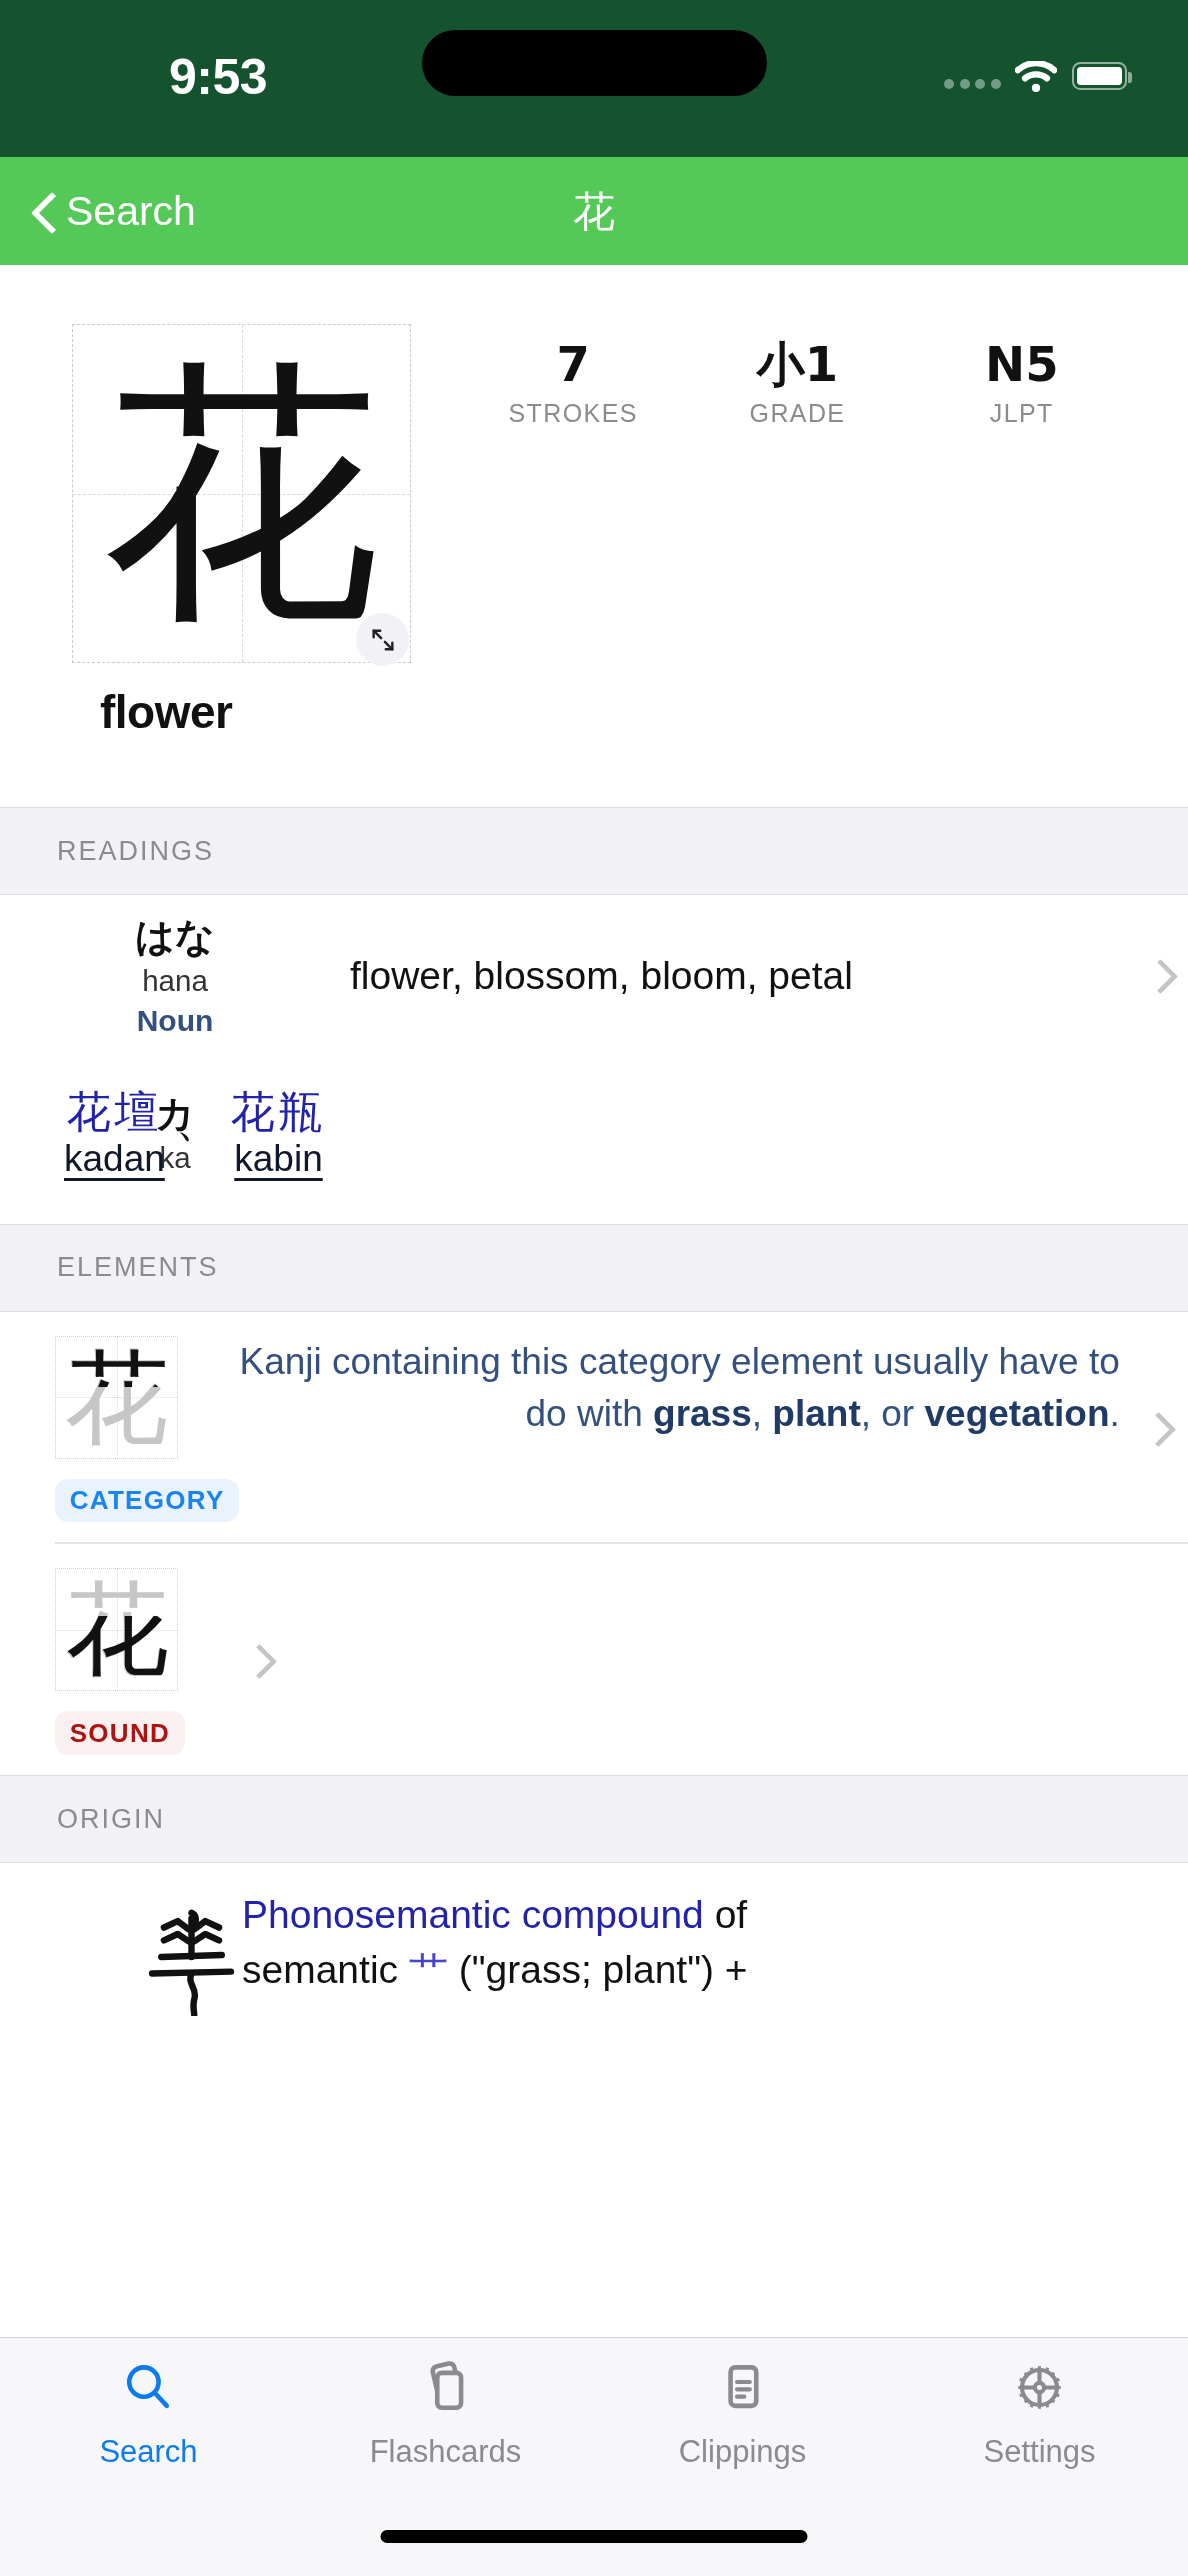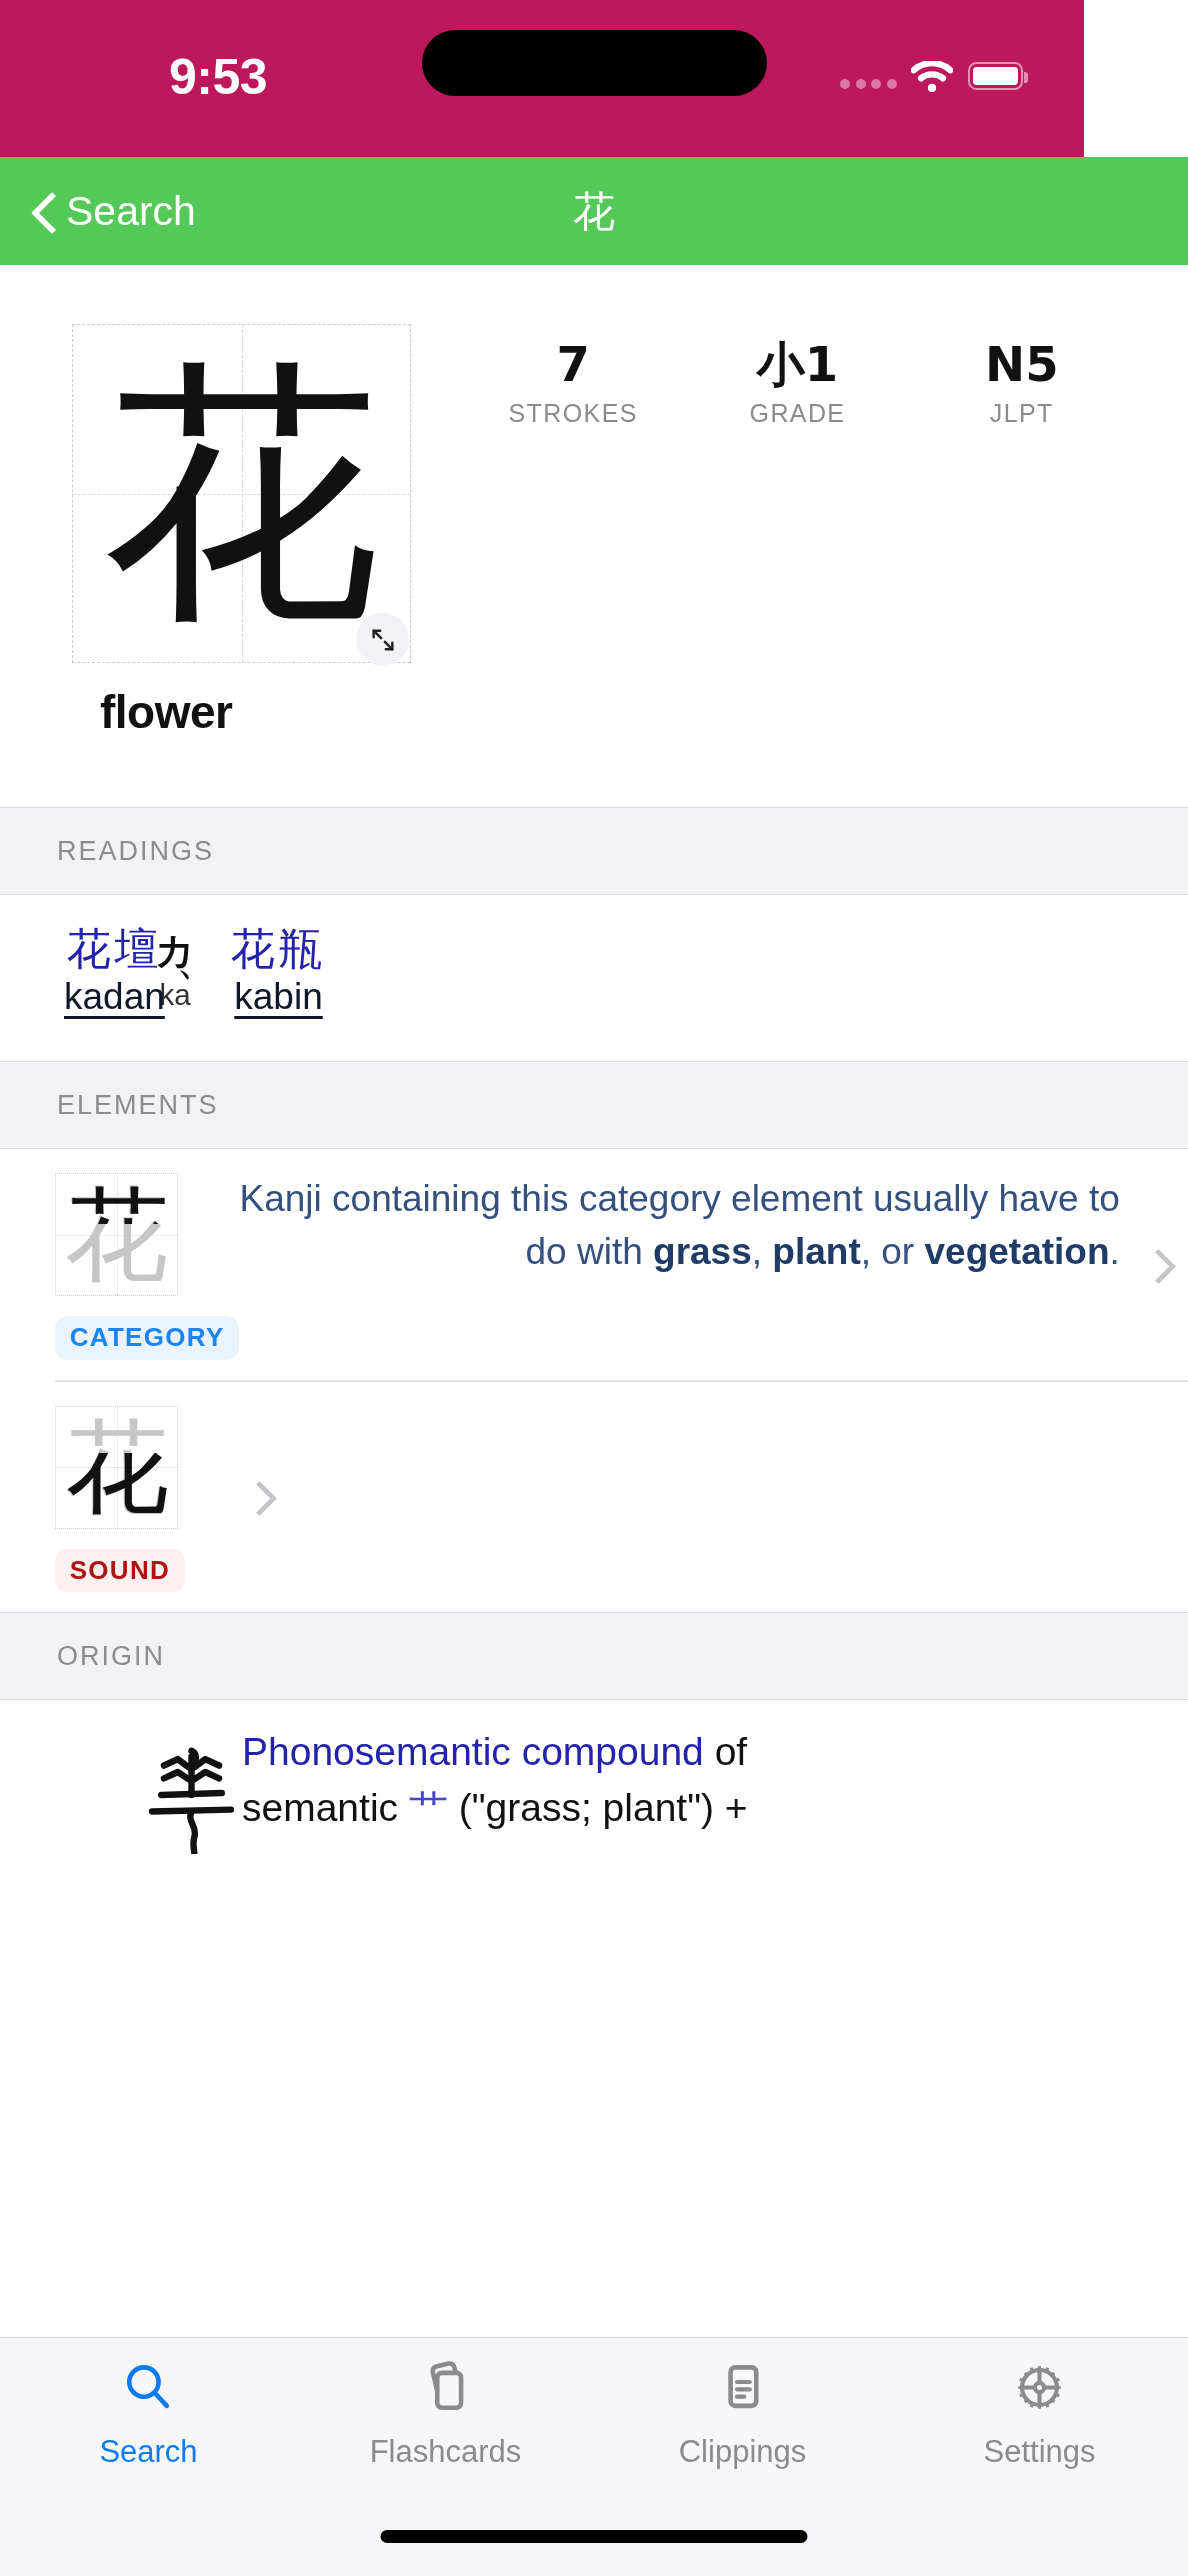--- a/index.html
+++ b/index.html
@@ -6,22 +6,22 @@
   html,body { width:1188px; height:2576px; }
   body {
     font-family:"Liberation Sans","DejaVu Sans",sans-serif;
     background:#ffffff;
     overflow:hidden;
     position:relative;
   }
 
   
   .statusbar{
-    position:absolute;top:0;left:0;width:1084px;height:157px;
-    background:#be185d;
+    position:absolute;top:0;left:0;width:1188px;height:157px;
+    background:#14532d;
   }
   .sb-time{
     position:absolute;left:135px;top:48px;width:166px;
     color:#ffffff;font-size:50px;font-weight:600;letter-spacing:-0.5px;
     text-align:center;
   }
   .notch{
     position:absolute;left:422px;top:29.5px;width:345px;height:66px;
     background:#000000;border-radius:37px;
   }
@@ -311,20 +311,31 @@
         <div class="lbl">JLPT</div>
       </div>
     </div>
   </div>
 
   <div class="sect-head">
     <span>READINGS</span>
   </div>
   <div class="readings">
 
+    <div class="reading-row">
+      <div class="r-left">
+        <div class="r-kana">はな</div>
+        <div class="r-romaji">hana</div>
+        <div class="r-pos">Noun</div>
+      </div>
+      <div class="r-mid">
+        <div class="r-gloss">flower, blossom, bloom, petal</div>
+      </div>
+      <div class="chev-r"></div>
+    </div>
 
     <div class="reading-row" style="min-height:166px;padding-top:7.4px;">
       <div class="r-left" style="align-self:center;">
         <div class="r-kana">カ</div>
         <div class="r-romaji">ka</div>
       </div>
       <div class="r-mid" style="margin-left:-286px;">
         <div class="words">
           <div class="word">
             <span class="jp">花壇</span>

